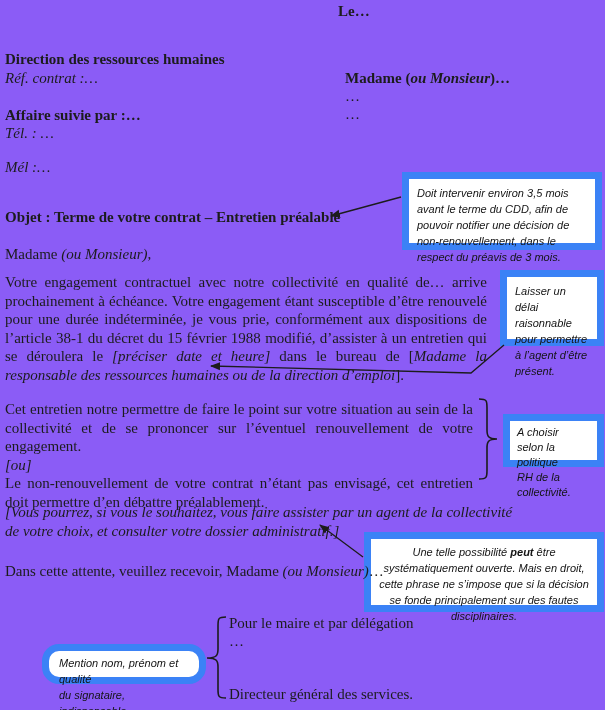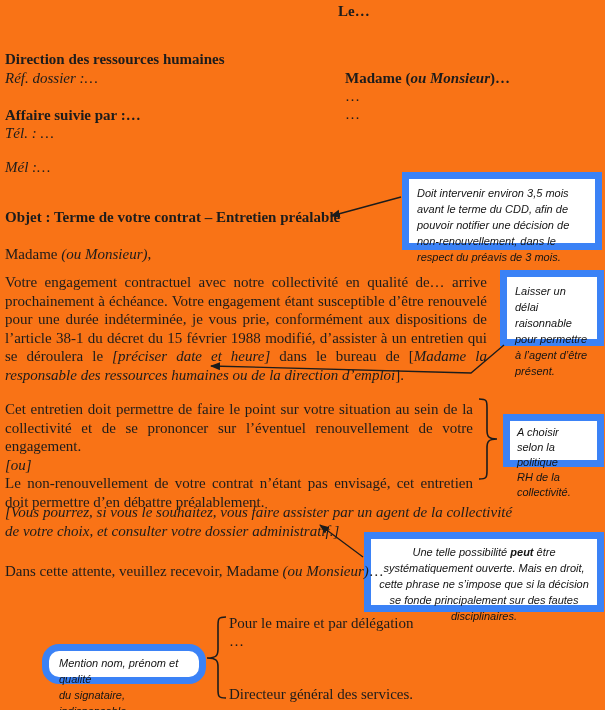--- a/index.html
+++ b/index.html
@@ -1,16 +1,16 @@
 <!DOCTYPE html>
 <html><head>
 <meta charset="utf-8">
 <style>
   html,body{margin:0;padding:0;background:#ffffff;}
-  .page{position:relative;width:605px;height:710px;background:#f97316;
+  .page{position:relative;width:605px;height:710px;background:#8b5cf6;
         font-family:"Liberation Serif", serif;color:#1c1c1c;font-size:15px;
         overflow:hidden;}
   .abs{position:absolute;}
   .b{font-weight:bold;}
   .i{font-style:italic;}
   .just{text-align:justify;}
   .body-text{line-height:18.5px;}
   .note{font-family:"Liberation Sans", sans-serif;font-style:italic;
         font-size:11px;line-height:16px;border:7px solid #3b82f6;
         color:#141414;padding:6px 8px;box-sizing:border-box;background:#fff;}
@@ -18,41 +18,41 @@
   svg.overlay{position:absolute;left:0;top:0;pointer-events:none;}
 </style>
 </head>
 <body>
 
 <div class="page">
 
   <div class="abs b" style="left:338px;top:3px;">Le…</div>
 
   <div class="abs b" style="left:5px;top:51px;">Direction des ressources humaines</div>
-  <div class="abs i" style="left:5px;top:70px;">Réf. dossier :…</div>
+  <div class="abs i" style="left:5px;top:70px;">Réf. contrat :…</div>
   <div class="abs b" style="left:5px;top:107px;">Affaire suivie par :…</div>
   <div class="abs i" style="left:5px;top:125px;">Tél. : …</div>
   <div class="abs i" style="left:5px;top:159px;">Mél :…</div>
 
   <div class="abs b" style="left:345px;top:70px;text-align:right;"><span>Madame (</span><span class="i">ou Monsieur</span><span>)…</span></div>
   <div class="abs" style="left:345px;top:88px;">…</div>
   <div class="abs" style="left:345px;top:106px;">…</div>
 
   <div class="abs note" style="left:402px;top:172px;width:200px;height:78px;">Doit intervenir environ 3,5 mois avant le terme du CDD, afin de pouvoir notifier une décision de non-renouvellement, dans le respect du préavis de 3 mois.</div>
 
   <div class="abs b" style="left:5px;top:209px;">Objet : Terme de votre contrat – Entretien préalable</div>
 
   <div class="abs" style="left:5px;top:246px;"><span>Madame </span><span class="i">(ou Monsieur)</span><span>,</span></div>
 
   <div class="abs just body-text" style="left:5px;top:273px;width:482px;"><span>Votre engagement contractuel avec notre collectivité en qualité de… arrive prochainement à échéance. Votre engagement étant susceptible d’être renouvelé pour une durée indéterminée, je vous prie, conformément aux dispositions de l’article 38-1 du décret du 15 février 1988 modifié, d’assister à un entretien qui se déroulera le </span><span class="i">[préciser date et heure]</span><span> dans le bureau de [</span><span class="i">Madame la responsable des ressources humaines ou de la direction d’emploi</span><span>].</span></div>
 
   <div class="abs note" style="left:500px;top:270px;width:104px;height:76px;">Laisser un délai raisonnable pour permettre à l’agent d’être présent.</div>
 
   <div class="abs body-text" style="left:5px;top:400px;width:468px;">
-    <div class="just">Cet entretien doit permettre de faire le point sur votre situation au sein de la collectivité et de se prononcer sur l’éventuel renouvellement de votre engagement.</div>
+    <div class="just">Cet entretien notre permettre de faire le point sur votre situation au sein de la collectivité et de se prononcer sur l’éventuel renouvellement de votre engagement.</div>
     <div class="i">[ou]</div>
     <div class="just">Le non-renouvellement de votre contrat n’étant pas envisagé, cet entretien doit permettre d’en débattre préalablement.</div>
   </div>
 
   <div class="abs note" style="left:503px;top:414px;width:101px;height:53px;padding:4px 7px;line-height:15px;">
     <div>A choisir</div>
     <div>selon la politique</div>
     <div>RH de la collectivité.</div>
   </div>
 

